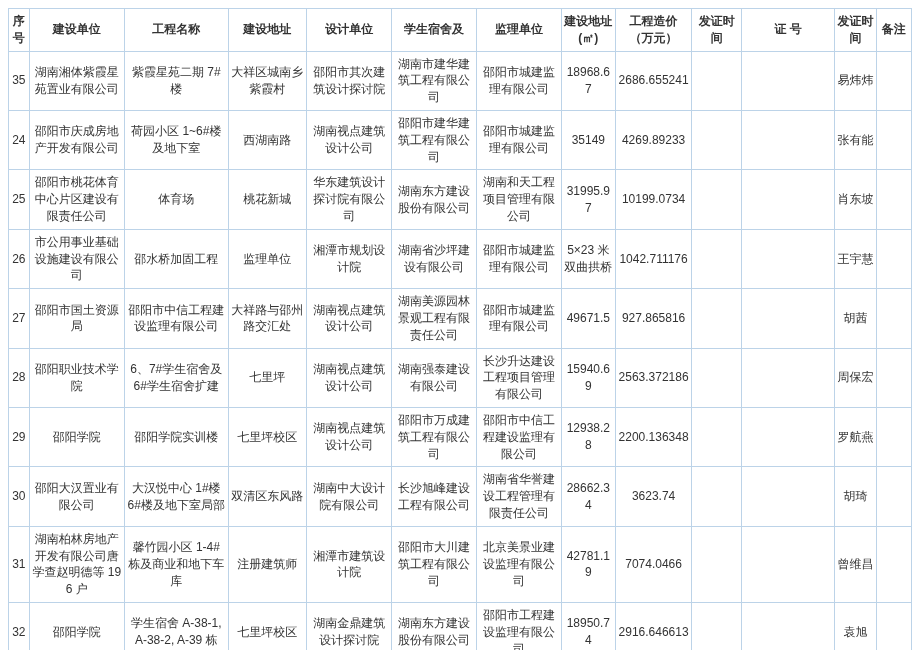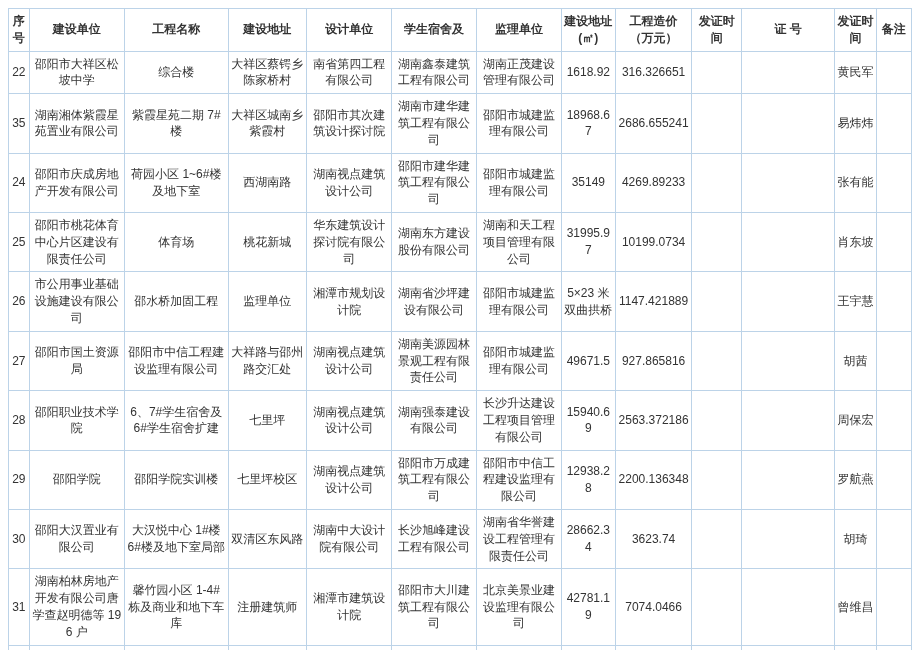--- a/index.html
+++ b/index.html
@@ -78,35 +78,20 @@
       <th>建设地址(㎡)</th>
       <th>工程造价（万元）</th>
       <th>发证时间</th>
       <th>证   号</th>
       <th>发证时间</th>
       <th>备注</th>
     </tr>
   </thead>
   <tbody id="tbody">
         <tr>
-          <td>22</td>
-          <td>邵阳市大祥区松坡中学</td>
-          <td>综合楼</td>
-          <td>大祥区蔡锷乡陈家桥村</td>
-          <td>南省第四工程有限公司</td>
-          <td>湖南鑫泰建筑工程有限公司</td>
-          <td>湖南正茂建设管理有限公司</td>
-          <td>1618.92</td>
-          <td>316.326651</td>
-          <td></td>
-          <td></td>
-          <td>黄民军</td>
-          <td></td>
-        </tr>
-        <tr>
           <td>35</td>
           <td>湖南湘体紫霞星苑置业有限公司</td>
           <td>紫霞星苑二期 7#楼</td>
           <td>大祥区城南乡紫霞村</td>
           <td>邵阳市其次建筑设计探讨院</td>
           <td>湖南市建华建筑工程有限公司</td>
           <td>邵阳市城建监理有限公司</td>
           <td>18968.67</td>
           <td>2686.655241</td>
           <td></td>
@@ -146,21 +131,21 @@
         </tr>
         <tr>
           <td>26</td>
           <td>市公用事业基础设施建设有限公司</td>
           <td>邵水桥加固工程</td>
           <td>监理单位</td>
           <td>湘潭市规划设计院</td>
           <td>湖南省沙坪建设有限公司</td>
           <td>邵阳市城建监理有限公司</td>
           <td>5×23 米双曲拱桥</td>
-          <td>1147.421889</td>
+          <td>1042.711176</td>
           <td></td>
           <td></td>
           <td>王宇慧</td>
           <td></td>
         </tr>
         <tr>
           <td>27</td>
           <td>邵阳市国土资源局</td>
           <td>邵阳市中信工程建设监理有限公司</td>
           <td>大祥路与邵州路交汇处</td>

